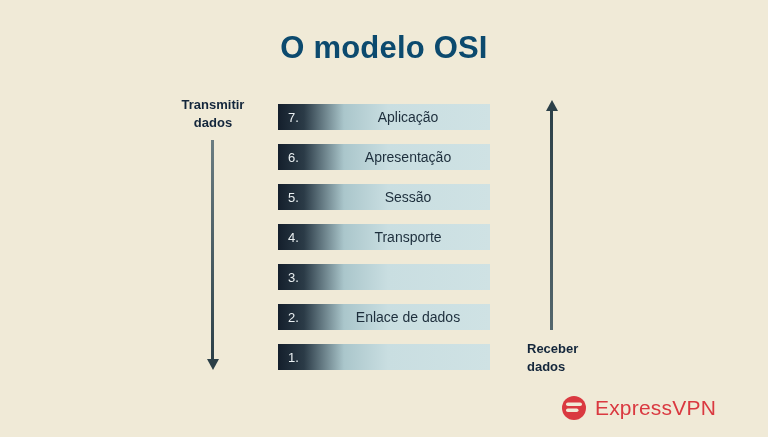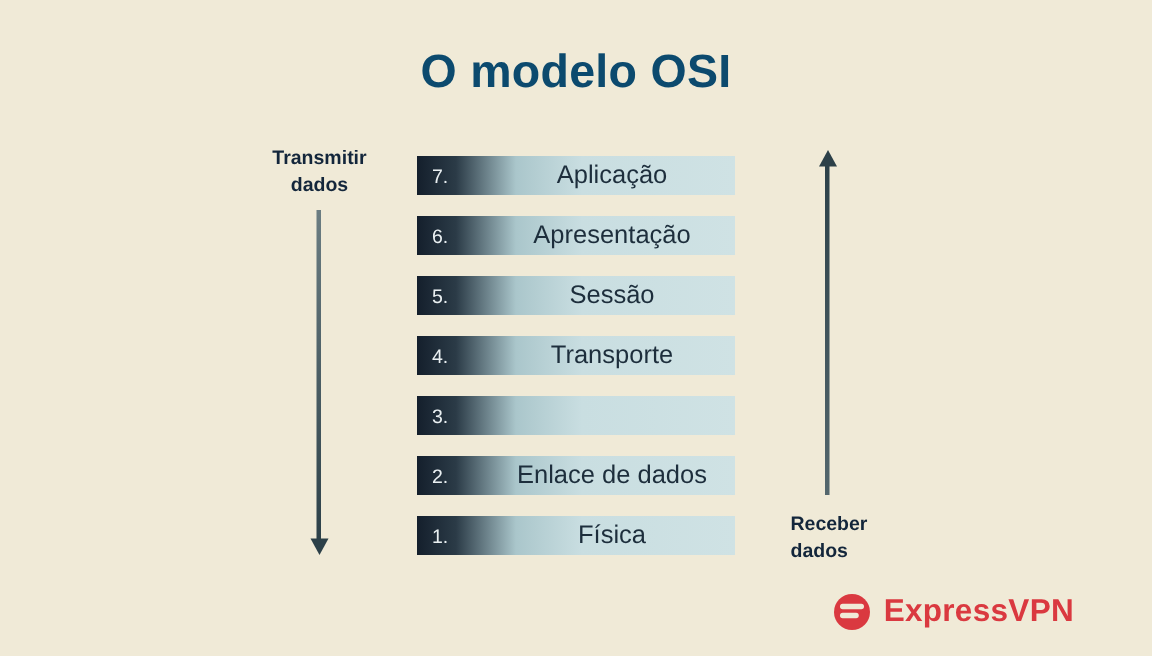--- a/index.html
+++ b/index.html
@@ -51,21 +51,21 @@
     box-sizing: border-box;
     color: #e9eff1;
     font-size: 13px;
   }
   .row .name {
     flex: 1;
     display: flex;
     align-items: center;
     justify-content: center;
     color: #1d2e3c;
-    font-size: 17px;
+    font-size: 14px;
   }
 
   
   .transmit-label {
     position: absolute;
     left: 168px;
     top: 96px;
     width: 90px;
     text-align: center;
     font-size: 13px;
@@ -130,21 +130,21 @@
     position: absolute;
     right: 52px;
     bottom: 16px;
     display: flex;
     align-items: center;
     gap: 8px;
   }
   .brand-word {
     color: #da3940;
     font-size: 21px;
-    font-weight: bold;
+    font-weight: normal;
     letter-spacing: 0.2px;
     text-align: center;
   }
 </style>
 </head>
 <body>
 
 <div class="title">O modelo OSI</div>
 
 <div class="transmit-label">Transmitir dados</div>
@@ -172,21 +172,20 @@
   </div>
   <div class="row">
     <div class="num">3.</div>
   </div>
   <div class="row">
     <div class="num">2.</div>
     <div class="name">Enlace de dados</div>
   </div>
   <div class="row">
     <div class="num">1.</div>
-    <div class="name">Física</div>
   </div>
 </div>
 
 <div class="brand">
   <span style="display:inline-flex;">
     <svg width="26" height="26" viewBox="0 0 26 26">
       <circle cx="13" cy="13" r="12" fill="#da3940"></circle>
       <rect x="5" y="7.5" width="16" height="3.6" rx="1.8" fill="#f0ead7"></rect>
       <rect x="5" y="13.5" width="12.5" height="3.6" rx="1.8" fill="#f0ead7"></rect>
     </svg>

